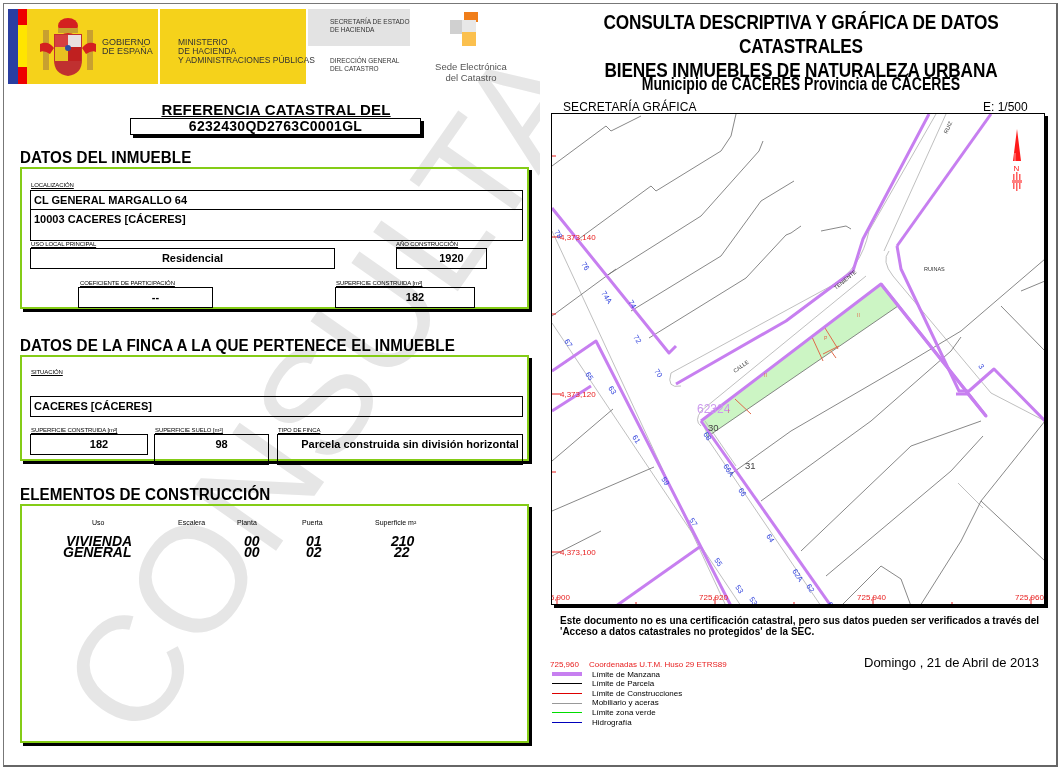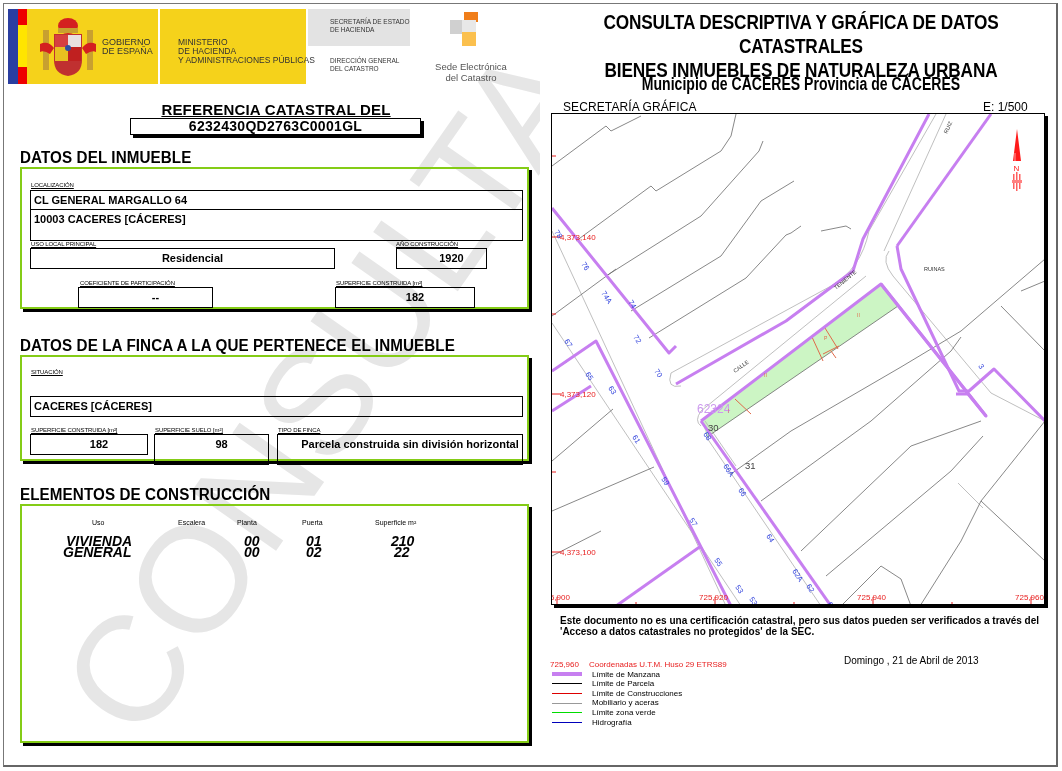--- a/index.html
+++ b/index.html
@@ -36,21 +36,21 @@
 
   
   .th { position: absolute; font-size: 7px; color: #000; }
   .td { position: absolute; font-size: 14px; font-weight: bold; font-style: italic; }
 
   
   .map-heading { position: absolute; left: 563px; top: 100px; font-size: 12px; letter-spacing: 0.1px; }
   .map-scale { position: absolute; left: 983px; top: 100px; font-size: 12px; }
   .map-frame { position: absolute; left: 551px; top: 113px; width: 494px; height: 492px; border: 1px solid #000; box-shadow: 3px 3px 0 #000; background: #fff; overflow: hidden; }
   .disclaimer { position: absolute; left: 560px; top: 615px; width: 490px; font-weight: bold; font-size: 10px; line-height: 11px; }
-  .date-text { position: absolute; left: 844px; top: 655px; font-size: 10px; }
+  .date-text { position: absolute; left: 864px; top: 655px; font-size: 13px; }
   .legend { position: absolute; left: 550px; top: 660px; font-size: 8px; line-height: 9.6px; }
   .legend-row { display: flex; align-items: center; height: 9.6px; }
   .legend-swatch { width: 30px; margin-left: 2px; margin-right: 10px; }
   .legend-coord { color: #e82020; }
 
   .watermark { position: absolute; left: 0; top: 0; width: 540px; height: 771px; pointer-events: none; }
 </style>
 </head>
 <body>
 

